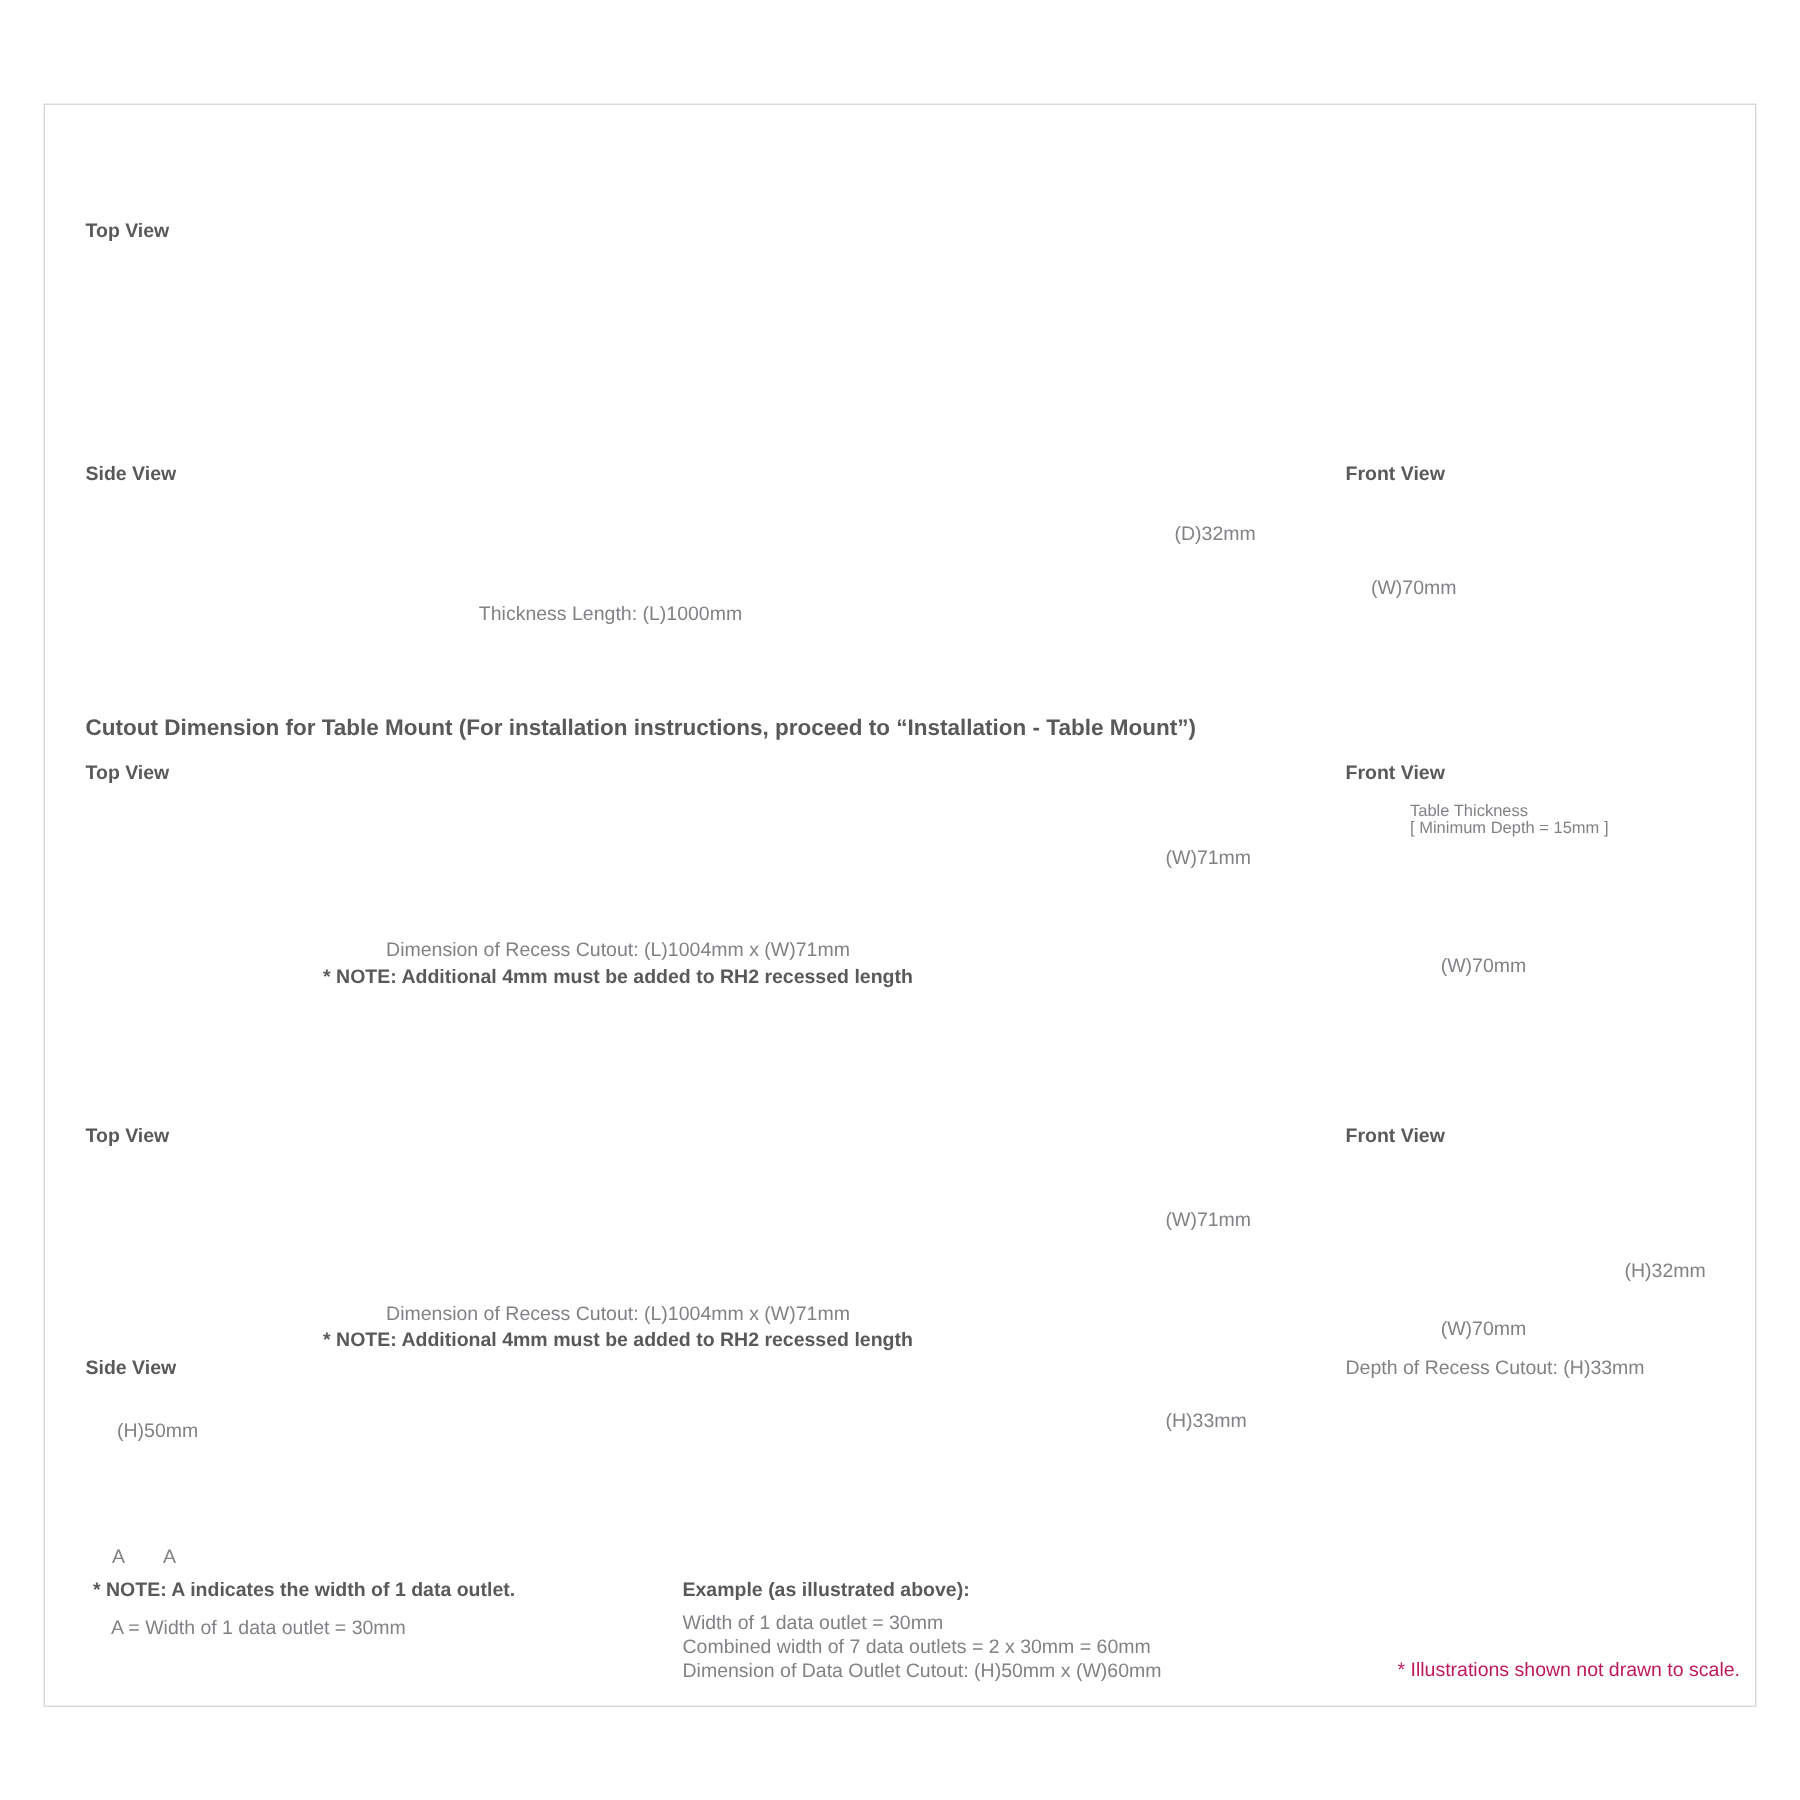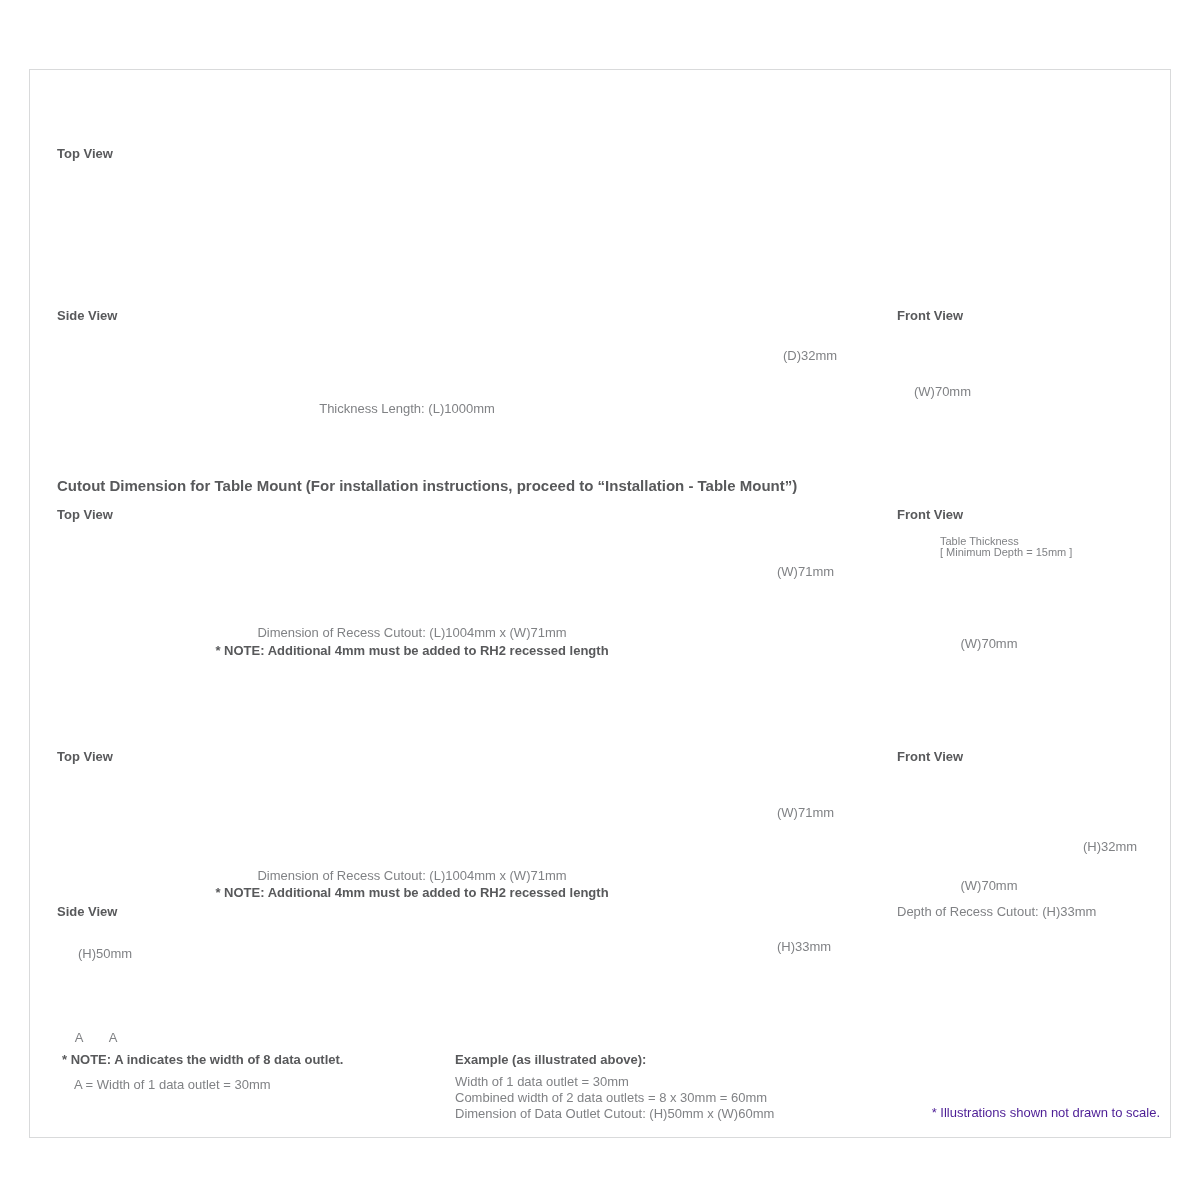--- a/index.html
+++ b/index.html
@@ -10,21 +10,21 @@
   .titlebar{position:absolute;left:29px;top:69px;width:1142px;height:66px;
             background:#e9e9ea;display:flex;align-items:center;box-sizing:border-box;padding-left:18px;}
   .title{font-size:32px;font-weight:400;color:#6d6e71;letter-spacing:0px;}
   .lbl{position:absolute;font-size:13px;color:#808285;white-space:nowrap;line-height:1.15;}
   .viewlbl{font-weight:bold;color:#58595b;}
   .heading{position:absolute;font-size:15px;font-weight:bold;color:#58595b;white-space:nowrap;}
   .dim{color:#808285;}
   .ctr{text-align:center;}
   .boldnote{font-weight:bold;color:#58595b;}
   .small{font-size:11px;}
-  .footnote{color:#4c1d95;}
+  .footnote{color:#be185d;}
   svg.draw{position:absolute;left:0;top:0;width:1200px;height:1200px;pointer-events:none;}
 </style>
 </head>
 <body>
 
 <div class="page">
 
   <svg class="draw" viewBox="0 0 1200 1200">
     <defs>
       <marker id="arr" viewBox="0 0 10 10" refX="9" refY="5" markerWidth="8" markerHeight="8" orient="auto-start-reverse">
@@ -193,21 +193,21 @@
   <div class="lbl ctr boldnote" style="left:62px;top:886px;width:700px;">* NOTE: Additional 4mm must be added to RH2 recessed length</div>
   <div class="lbl dim" style="left:1083px;top:840px;">(H)32mm</div>
   <div class="lbl ctr" style="left:951px;top:879px;width:76px;">(W)70mm</div>
   <div class="lbl dim" style="left:897px;top:905px;">Depth of Recess Cutout: (H)33mm</div>
   <div class="lbl viewlbl" style="left:57px;top:905px;">Side View</div>
   <div class="lbl dim" style="left:78px;top:947px;">(H)50mm</div>
   <div class="lbl dim" style="left:777px;top:940px;">(H)33mm</div>
   <div class="lbl ctr dim" style="left:62px;top:1031px;width:34px;">A</div>
   <div class="lbl ctr dim" style="left:96px;top:1031px;width:34px;">A</div>
 
-  <div class="lbl boldnote" style="left:62px;top:1053px;">* NOTE: A indicates the width of 8 data outlet.</div>
+  <div class="lbl boldnote" style="left:62px;top:1053px;">* NOTE: A indicates the width of 1 data outlet.</div>
   <div class="lbl" style="left:74px;top:1078px;">A = Width of 1 data outlet = 30mm</div>
   <div class="lbl boldnote" style="left:455px;top:1053px;">Example (as illustrated above):</div>
   <div class="lbl" style="left:455px;top:1075px;">Width of 1 data outlet = 30mm</div>
-  <div class="lbl" style="left:455px;top:1091px;">Combined width of 2 data outlets = 8 x 30mm = 60mm</div>
+  <div class="lbl" style="left:455px;top:1091px;">Combined width of 7 data outlets = 2 x 30mm = 60mm</div>
   <div class="lbl" style="left:455px;top:1107px;">Dimension of Data Outlet Cutout: (H)50mm x (W)60mm</div>
   <div class="lbl footnote" style="right:40px;top:1106px;">* Illustrations shown not drawn to scale.</div>
 
 </div>
 
 </body></html>

